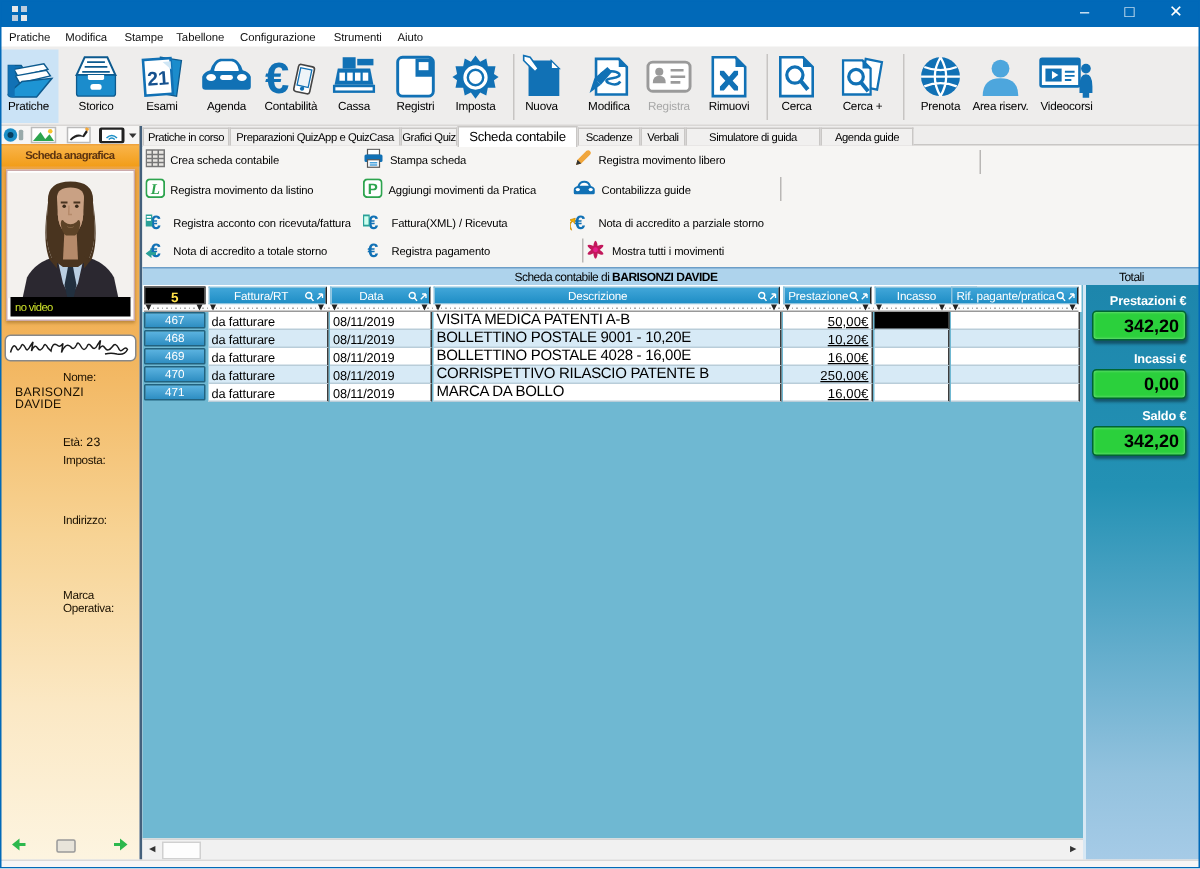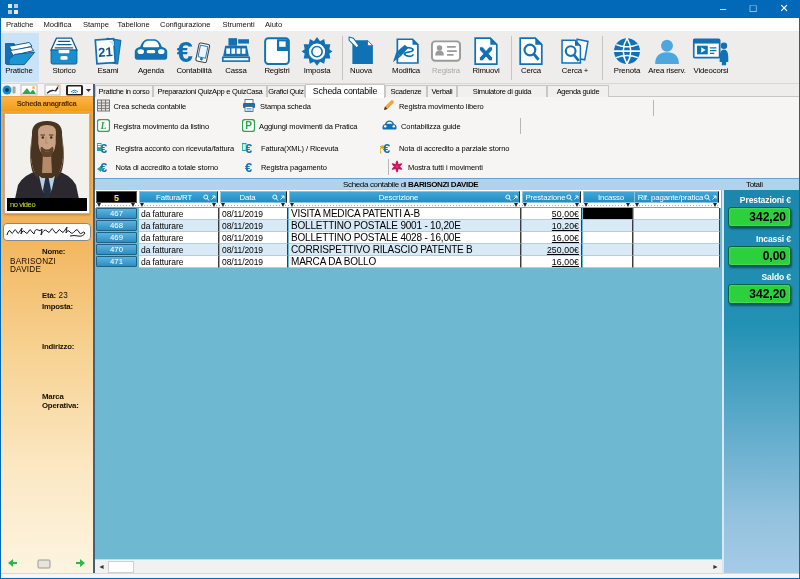--- a/index.html
+++ b/index.html
@@ -26,21 +26,21 @@
 .tsep { position:absolute; top:36px; width:1px; height:44px; background:#c7c5c3; }
 #pratichebtn { background:#cbe3f6; }
 
 
 #sidebar { left:0; top:84px; width:93px; height:495px; background:linear-gradient(#eea13a,#f2b45c 30%,#f7d394 55%,#fbe8c4 78%,#fdf5e2 100%); }
 #sbtools { left:0; top:0px; width:93px; height:12px; background:#f6f5f4; }
 #sbtitle { left:0; top:13px; width:93px; height:14px; background:linear-gradient(#f9b44a,#f29d18); color:#5a3210; font-size:7.5px; letter-spacing:-0.4px; font-weight:bold; text-align:center; line-height:14px; }
 #photobox { left:4px; top:29px; width:86px; height:101px; background:#fff; border:1px solid #caa; box-shadow:0 1px 2px rgba(90,60,0,.35); }
 #novideo { position:absolute; left:2px; right:2px; bottom:2px; height:13px; background:#000; color:#cde22a; font-size:7.5px; letter-spacing:-0.4px; line-height:13px; padding-left:3px; }
 #signbox { left:3px; top:139px; width:88px; height:18px; background:#fff; border:1px solid #888; border-radius:4px; }
-.sblbl { font-size:7.8px; letter-spacing:-0.2px; font-weight:bold; color:#1a1000;padding-left:36px; }
+.sblbl { font-size:7.8px; letter-spacing:-0.2px; font-weight:normal; color:#1a1000;padding-left:36px; }
 .sbval { font-size:8.2px; letter-spacing:0.2px; color:#1a1000; }
 #sbnav { left:0; top:471px; width:93px; height:16px; }
 
 
 #vline { left:93px; top:84px; width:2px; height:490px; background:#44607c; }
 #main { left:95px; top:84px; width:705px; height:490px; background:#f6f5f3; }
 
 
 #tabs { position:absolute; left:0; top:0; width:705px; height:13px; background:#eeedec; border-bottom:1px solid #c9c7c5; font-size:8.3px; }
 .tab { position:absolute; top:1px; height:12px; line-height:12px; background:#f1f0ef; border:1px solid #c9c7c5; border-bottom:none; color:#000; letter-spacing:-0.3px; font-size:7.5px; text-align:center; overflow:hidden; white-space:nowrap; }

